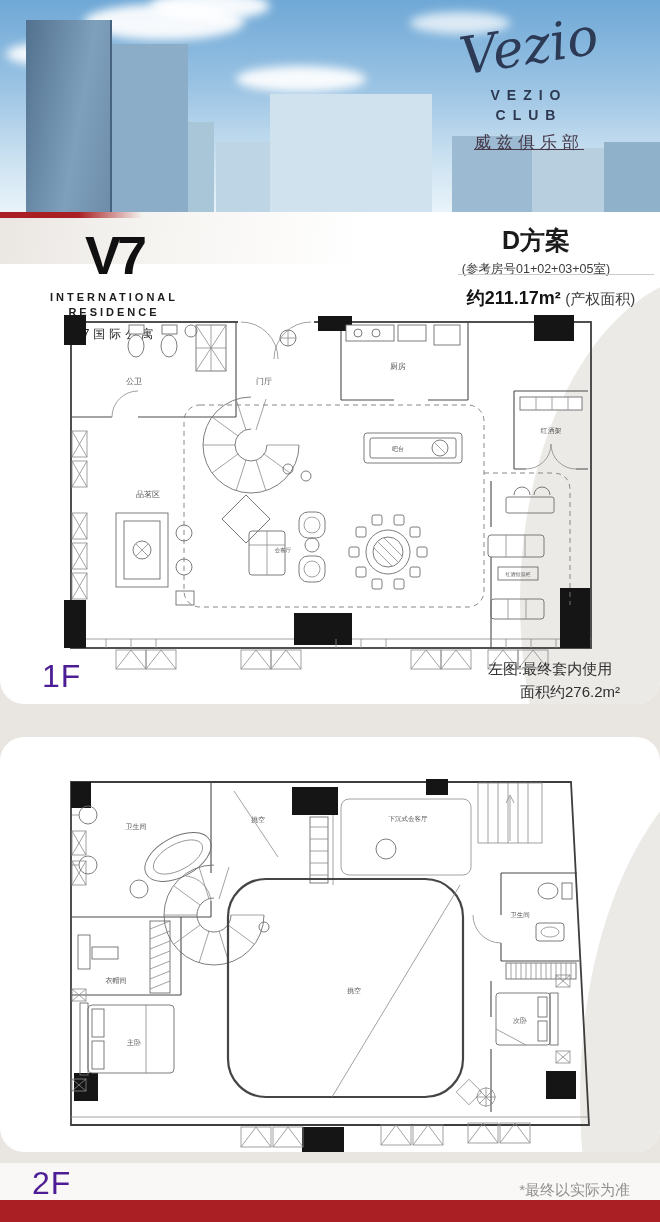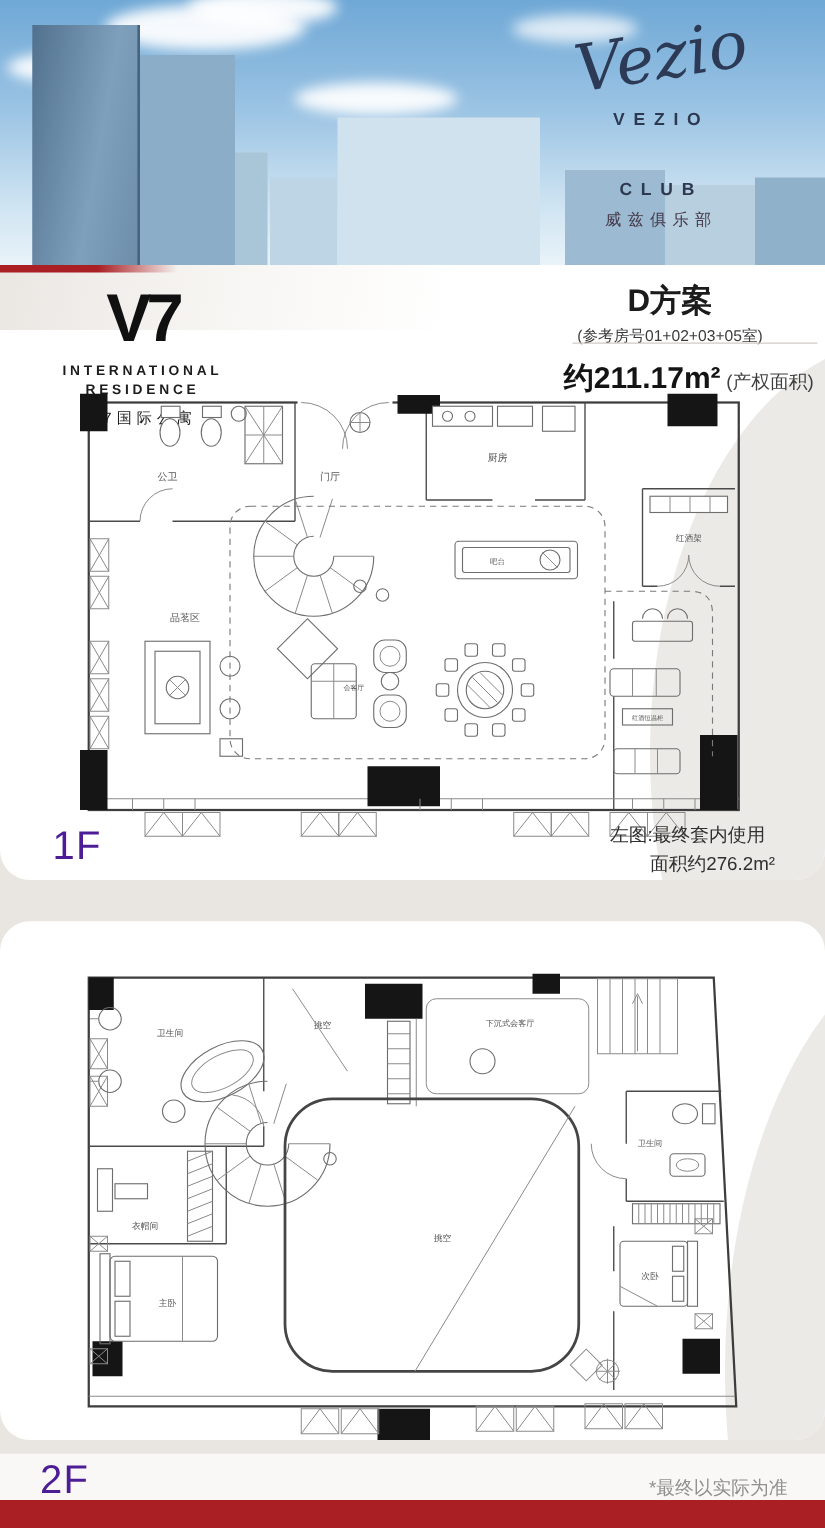--- a/index.html
+++ b/index.html
@@ -9,22 +9,22 @@
   
   .photo{position:absolute;left:0;top:0;width:660px;height:212px;overflow:hidden;
          background:linear-gradient(#6fa8d6 0%,#9cc4e4 42%,#cfe4f2 78%,#e9f3f9 100%);}
   .cloud{position:absolute;border-radius:50%;background:rgba(255,255,255,.93);filter:blur(5px);}
   .bld{position:absolute;bottom:0;}
   .win-h{background-image:repeating-linear-gradient(to bottom,rgba(255,255,255,.45) 0 1.5px,rgba(0,0,0,0) 1.5px 6px);}
   .win-v{background-image:repeating-linear-gradient(to right,rgba(90,120,150,.28) 0 1px,rgba(0,0,0,0) 1px 7px);}
   .vezio{position:absolute;right:26px;top:18px;width:210px;text-align:center;color:#2e3b55;}
   .vezio-script{font-family:"DejaVu Serif",serif;font-style:italic;font-size:52px;line-height:1.1;
                 transform:rotate(-9deg);color:#2c3a56;}
-  .vezio-club{font-size:14px;font-weight:bold;letter-spacing:7px;line-height:1.45;color:#2c3950;margin-top:36px;}
-  .vezio-cn{font-size:13px;letter-spacing:5px;margin-top:5px;color:#45394a;}
+  .vezio-club{font-size:14px;font-weight:bold;letter-spacing:7px;line-height:1.45;color:#2c3950;}
+  .vezio-cn{font-size:17px;letter-spacing:5px;margin-top:5px;color:#45394a;text-decoration:underline;}
   
   .card{position:absolute;left:0;width:660px;background:#fff;overflow:hidden;}
   .card1{top:212px;height:492px;border-radius:0 0 24px 24px;}
   .card2{top:737px;height:415px;border-radius:24px;}
   .swoosh{position:absolute;border-radius:50%;background:#eceae7;}
   .photo-shade{position:absolute;left:0;top:0;width:660px;height:52px;
                background:linear-gradient(97deg,#eae7e3 0%,#f7f5f2 26%,rgba(255,255,255,0) 55%);}
   .red-accent{position:absolute;left:0;top:212px;width:142px;height:6px;z-index:5;
               background:linear-gradient(to right,#a91f24,#a91f24 55%,rgba(169,31,36,0));}
   .bottom-bar{position:absolute;left:0;top:1200px;width:660px;height:22px;background:#a91f24;}
@@ -33,21 +33,21 @@
   .v7block{position:absolute;left:34px;top:16px;width:160px;text-align:center;color:#101010;}
   .v7{font-size:54px;font-weight:900;letter-spacing:-4px;line-height:1;}
   .v7sub{font-size:11px;font-weight:bold;letter-spacing:3px;line-height:1.35;color:#1c1c1c;}
   .v7cn{font-size:12px;letter-spacing:4px;margin-top:6px;color:#1c1c1c;}
   
   .plan-hdr{position:absolute;left:436px;top:12px;width:200px;text-align:center;}
   .plan-title{font-size:25px;font-weight:600;color:#1b1b1b;}
   .plan-ref{font-size:12.5px;color:#3c3c3c;margin-top:4px;}
   .hdr-rule{position:absolute;left:458px;top:62px;width:196px;border-top:1px solid #cfccc8;}
   .plan-area{position:absolute;left:448px;top:74px;width:206px;text-align:center;color:#141414;}
-  .area-val{font-size:24px;font-weight:bold;}
+  .area-val{font-size:18px;font-weight:bold;}
   .area-note{font-size:15px;color:#3e3e3e;}
   
   .floor-label{font-size:32px;color:#4c1d95;letter-spacing:1px;}
   .note{font-size:15px;color:#303030;font-weight:500;line-height:1.5;}
   .note .ind{padding-left:32px;}
   .disclaimer{font-size:15px;color:#909090;}
   
   svg.plan{position:absolute;}
   .wall{fill:none;stroke:#3d3d3d;stroke-width:1.8;}
   .w2{fill:none;stroke:#4a4a4a;stroke-width:1.1;}

